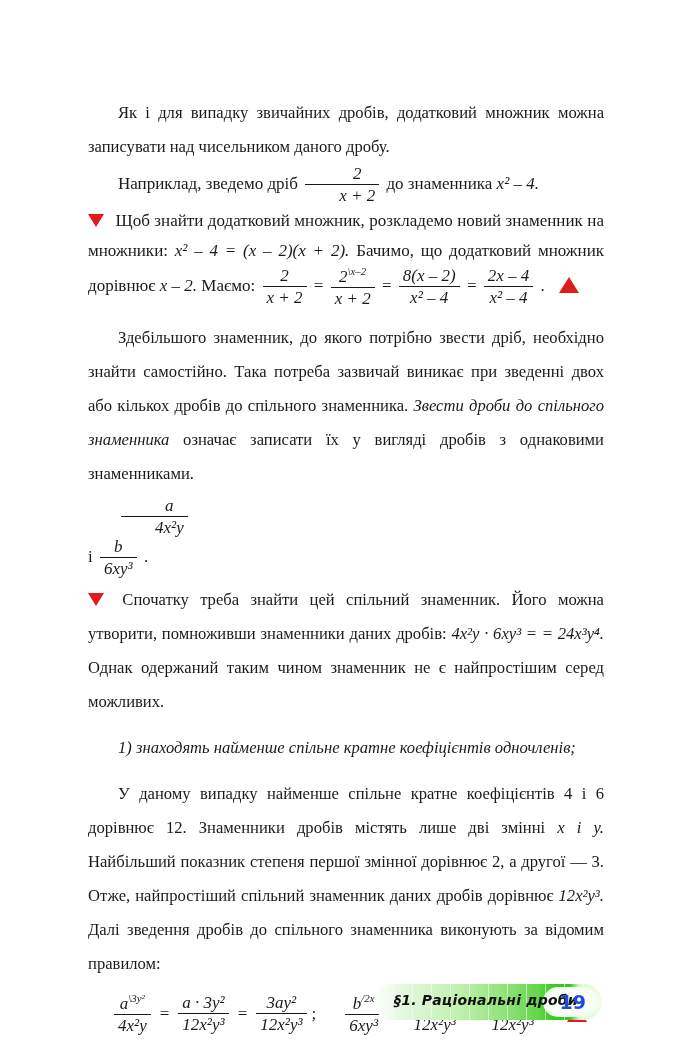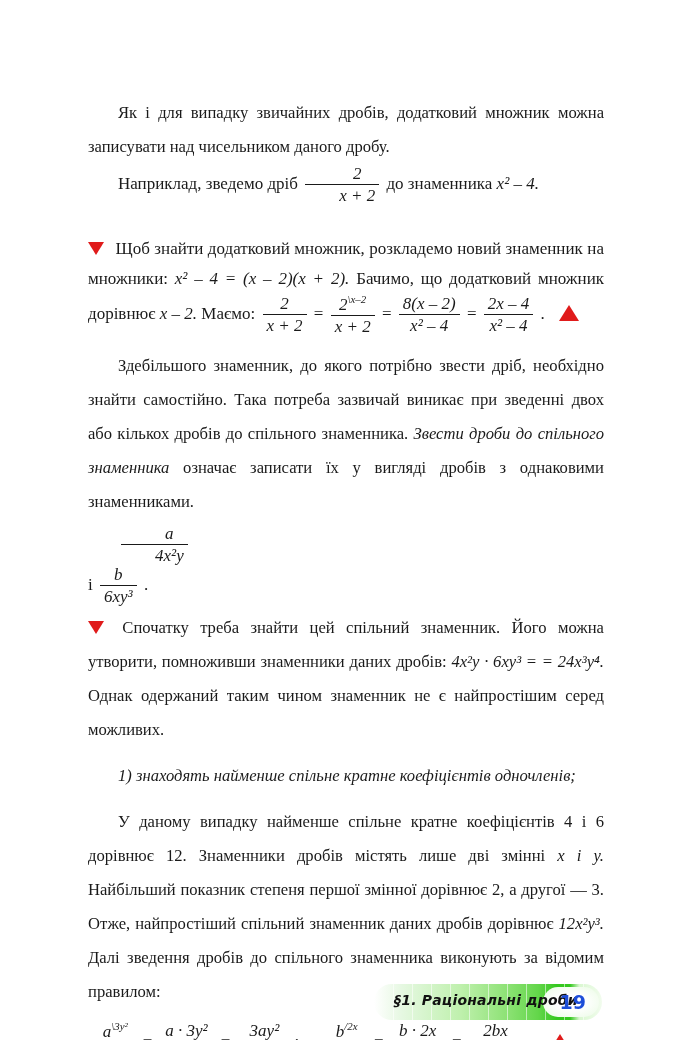--- a/index.html
+++ b/index.html
@@ -84,21 +84,21 @@
   }
   sup { font-size: 0.68em; font-style: italic; }
   .num sup.mult {
     font-size: 0.64em;
     vertical-align: super;
   }
   .op { font-style: normal; }
   .eqrow {
     display: flex;
     align-items: center;
-    justify-content: flex-start;
+    justify-content: center;
     font-size: 17px;
   }
   .eqrow .eq { margin: 0 6px; font-style: normal; }
   .eqrow .semi { margin-left: 2px; margin-right: 26px; font-style: normal; }
 
   .para-math {
     font-size: 17px;
     line-height: 30px;
     text-align: justify;
     text-indent: 30px;
@@ -181,21 +181,21 @@
     <p class="para-math">
       <span>Наприклад, зведемо дріб</span>
       <span class="frac">
         <span class="num">2</span>
         <span class="den">x + 2</span>
       </span>
       <span>до знаменника</span>
       <span class="vr">x² – 4.</span>
     </p>
 
-    <p class="para-math" style="text-indent:0;margin-top:28px;">
+    <p class="para-math" style="text-indent:0;">
       <span class="tri-down"></span>
       <span>Щоб знайти додатковий множник, розкладемо новий знаменник на множники:</span>
       <span class="vr">x² – 4 = (x – 2)(x + 2).</span>
       <span>Бачимо, що додатковий множник дорівнює</span>
       <span class="vr">x – 2.</span>
       <span>Маємо:</span>
 
       <span class="frac">
         <span class="num">2</span>
         <span class="den">x + 2</span>

